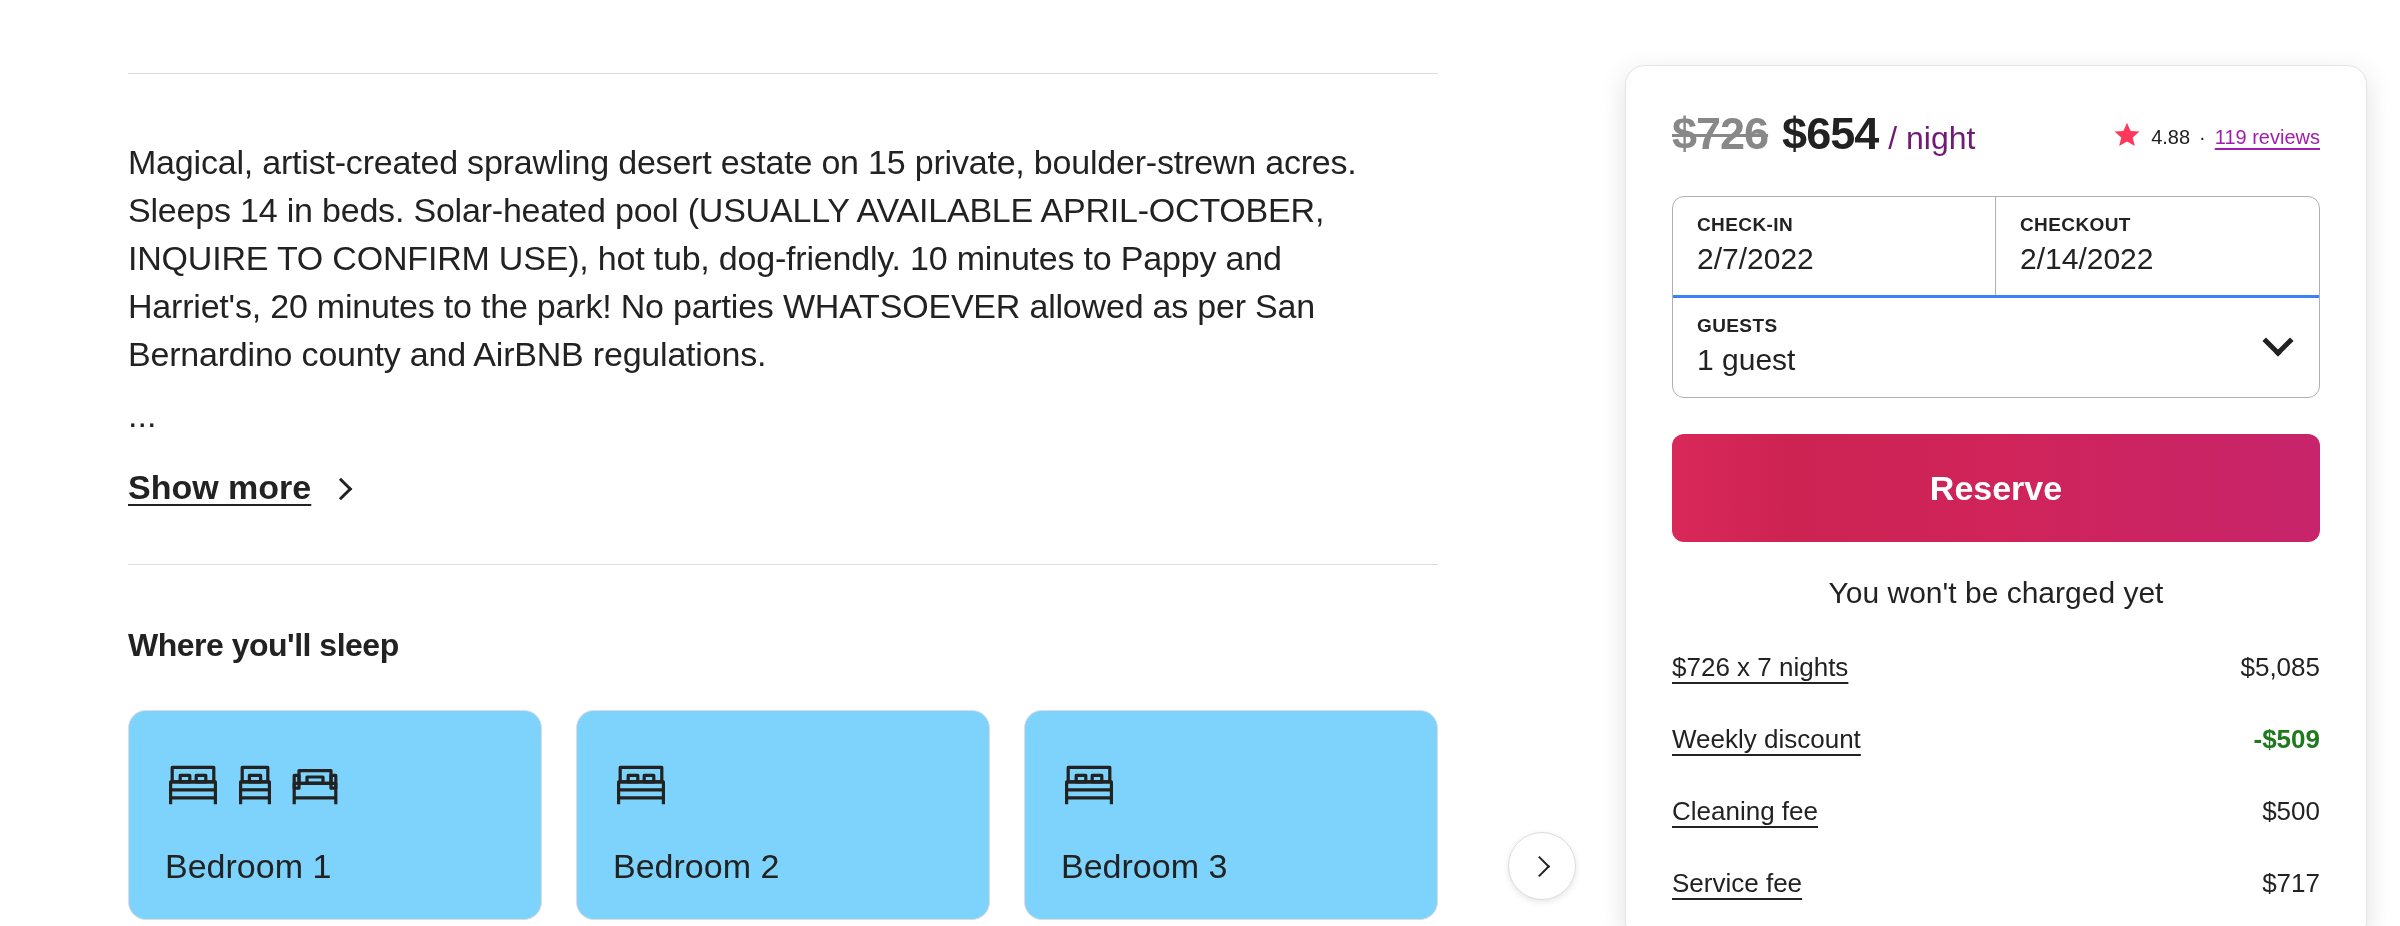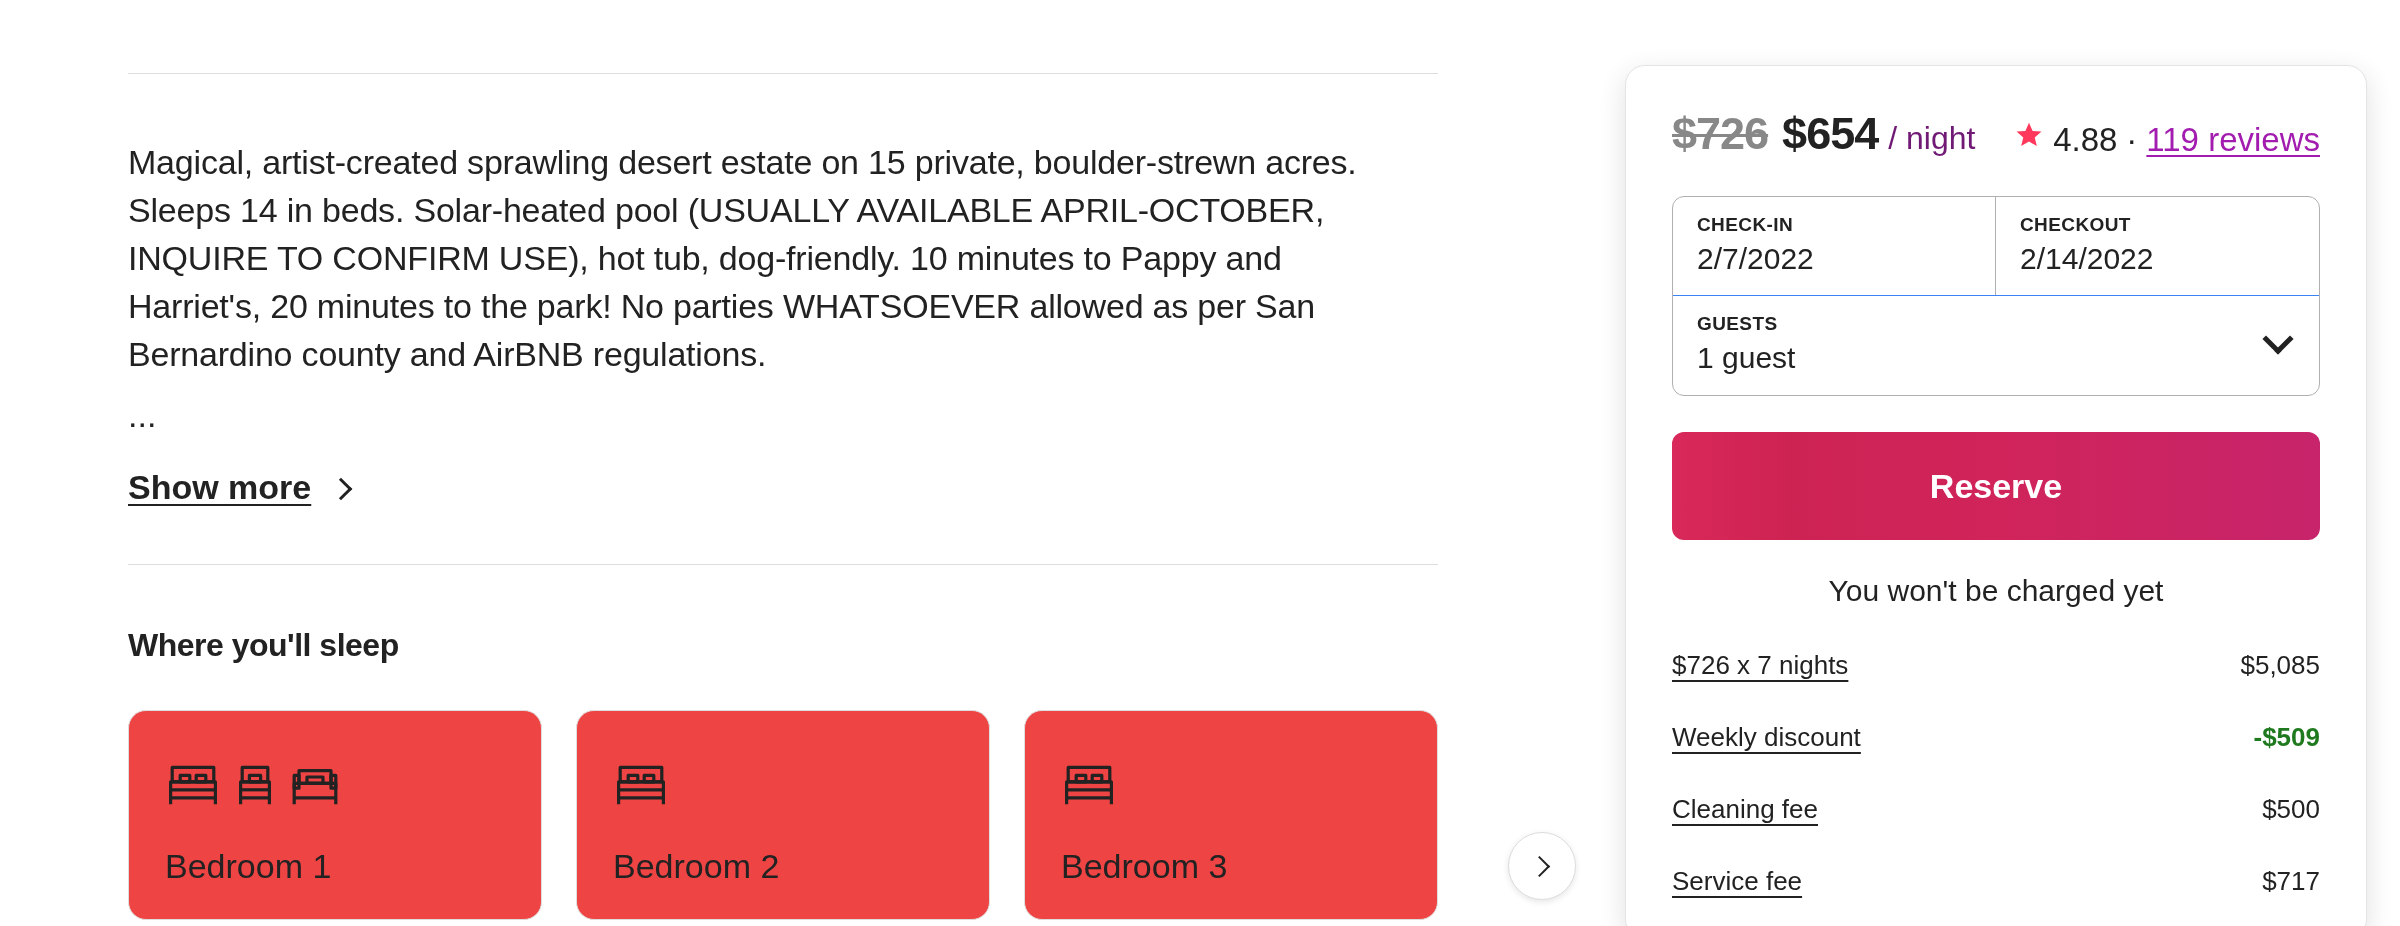--- a/index.html
+++ b/index.html
@@ -87,21 +87,21 @@
     display: flex;
     gap: 34px;
     position: relative;
   }
   .bedroom-card {
     width: 414px;
     height: 210px;
     border: 1px solid #dddddd;
     border-radius: 18px;
     padding: 36px 36px 0 36px;
-    background: #ef4444;
+    background: #7dd3fc;
     overflow: hidden;
   }
   .bed-icons {
     display: flex;
     gap: 14px;
     align-items: flex-end;
     height: 62px;
   }
   .bed-name {
     margin-top: 38px;
@@ -171,22 +171,22 @@
     letter-spacing: -1px;
   }
   .price-unit {
     font-size: 32px;
     font-weight: 400;
     color: #701a75;
     margin-left: 10px;
   }
   .rating-block {
     display: flex;
-    align-items: flex-start;
-    font-size: 33px;
+    align-items: flex-end;
+    font-size: 20px;
     color: #222222;
     margin-left: 20px;
   }
   .star-icon {
     width: 28px;
     height: 28px;
     margin-right: 10px;
     display: inline-block;
     flex: none;
   }
@@ -201,21 +201,21 @@
   }
 
   .date-guest-box {
     margin-top: 36px;
     border: 1px solid #b0b0b0;
     border-radius: 12px;
     overflow: hidden;
   }
   .date-row {
     display: flex;
-    border-bottom: 1px solid #3b82f6;
+    border-bottom: 3px solid #3b82f6;
   }
   .date-cell {
     flex: 1 1 50%;
     padding: 17px 24px 19px 24px;
     min-width: 0;
   }
   .date-cell.left { border-right: 1px solid #b0b0b0; }
   .field-label {
     font-size: 19px;
     font-weight: 700;

